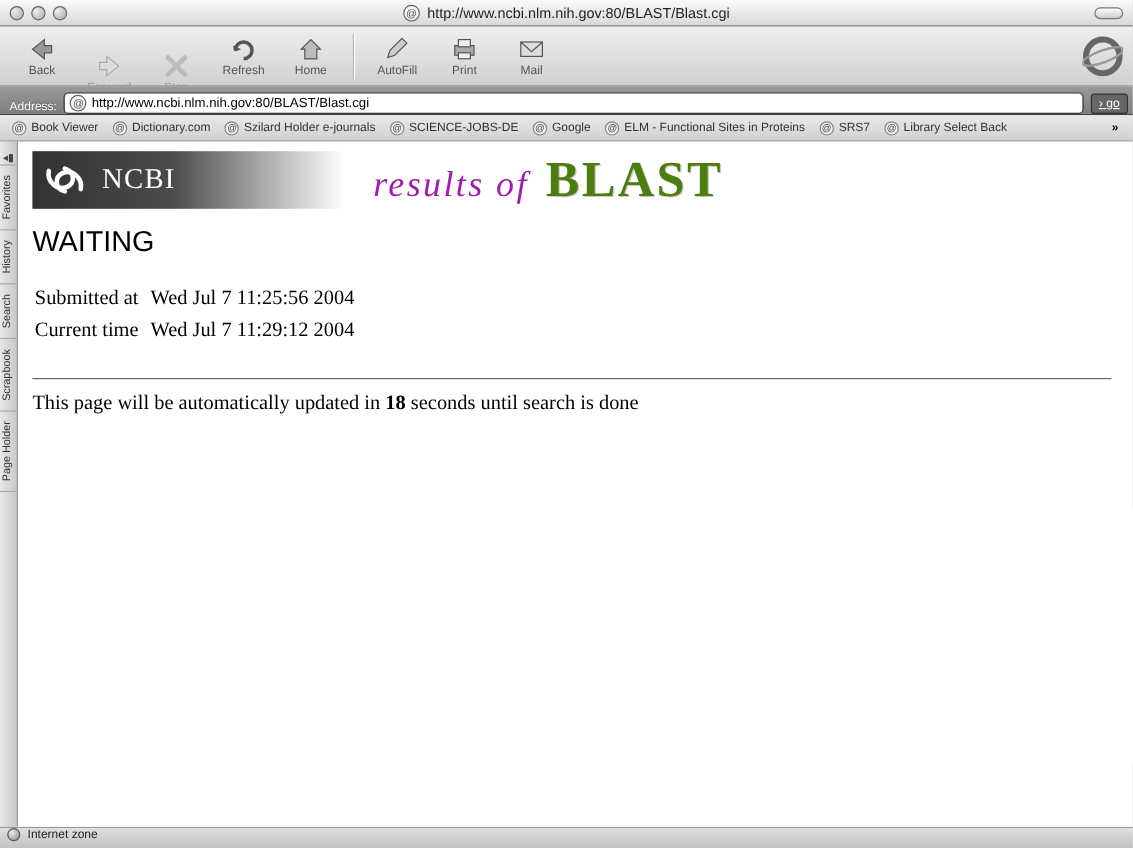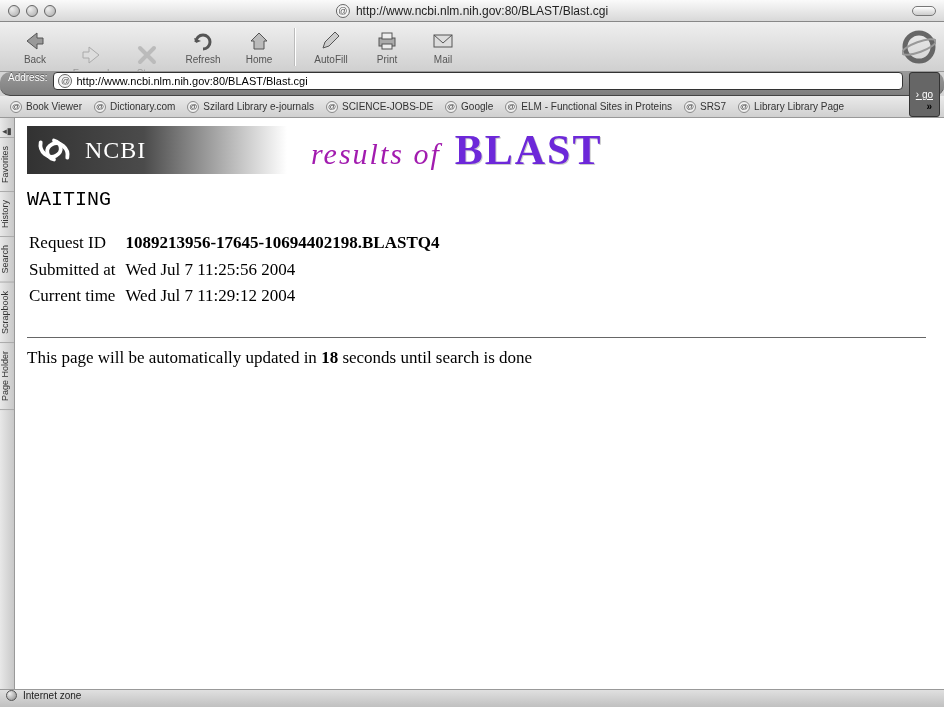--- a/index.html
+++ b/index.html
@@ -105,25 +105,24 @@
   margin-left: auto;
   width: 34px;
   height: 34px;
 }
 
 
 .addressbar {
   height: 24px;
   background: linear-gradient(to bottom, #9a9a9a, #7e7e7e);
   display: flex;
-  align-items: flex-start;
+  align-items: flex-end;
   padding: 0 4px 0 8px;
   border-bottom: 1px solid #444;
   gap: 6px;
-  border-radius: 10px;
 }
 .address-label {
   color: #fff;
   font-size: 10px;
   text-shadow: 0 -1px 0 rgba(0,0,0,0.4);
 }
 .address-field {
   flex: 1;
   height: 18px;
   background: #fff;
@@ -138,21 +137,21 @@
   flex: 1;
   border: none;
   outline: none;
   font-size: 11px;
   font-family: inherit;
 }
 .go-btn {
   color: #fff;
   font-size: 10px;
   background: #666;
-  padding: 16px 6px;
+  padding: 2px 6px;
   border-radius: 3px;
   border: 1px solid #333;
   text-decoration: underline;
 }
 
 
 .bookmarks {
   height: 22px;
   background: linear-gradient(to bottom, #eaeaea, #d0d0d0);
   border-bottom: 1px solid #999;
@@ -265,26 +264,26 @@
   font-style: italic;
   font-size: 30px;
   letter-spacing: 2px;
   color: #a21caf;
 }
 .blast-word {
   font-family: "Times New Roman", serif;
   font-weight: bold;
   font-size: 42px;
   letter-spacing: 2px;
-  color: #6d28d9;
+  color: #4d7c0f;
   text-shadow: 1px 1px 0 #ccc;
 }
 .waiting-heading {
-  font-size: 20px;
-  font-family: Liberation Mono, monospace;
+  font-size: 24px;
+  font-family: Liberation Sans, sans-serif;
   margin: 12px 0 18px 0;
 }
 .status-table {
   font-size: 17px;
   line-height: 1.45;
 }
 .status-table td { padding-right: 8px; vertical-align: top; }
 .status-table .label-cell { white-space: nowrap; }
 .status-table .bold { font-weight: bold; }
 .divider { border-top: 1px solid #666; margin: 26px 0 10px 0; }
@@ -421,41 +420,41 @@
   <div class="bookmark">
       <span class="at-icon">@</span>
       <span>Book Viewer</span>
     </div>
   <div class="bookmark">
       <span class="at-icon">@</span>
       <span>Dictionary.com</span>
     </div>
   <div class="bookmark">
       <span class="at-icon">@</span>
-      <span>Szilard Library e-journals</span>
+      <span>Szilard Holder e-journals</span>
     </div>
   <div class="bookmark">
       <span class="at-icon">@</span>
       <span>SCIENCE-JOBS-DE</span>
     </div>
   <div class="bookmark">
       <span class="at-icon">@</span>
       <span>Google</span>
     </div>
   <div class="bookmark">
       <span class="at-icon">@</span>
       <span>ELM - Functional Sites in Proteins</span>
     </div>
   <div class="bookmark">
       <span class="at-icon">@</span>
       <span>SRS7</span>
     </div>
   <div class="bookmark">
       <span class="at-icon">@</span>
-      <span>Library Library Page</span>
+      <span>Library Select Back</span>
     </div>
   <div class="bookmarks-overflow">»</div>
 </div>
 
 <div class="main-area">
   <div class="sidebar-tabs">
     <div class="collapse-handle">◂▮</div>
     <div class="side-tab">Favorites</div>
     <div class="side-tab">History</div>
     <div class="side-tab">Search</div>
@@ -475,24 +474,20 @@
       <div class="banner-right">
         <span class="results-of">results of</span>
         <span class="blast-word">BLAST</span>
       </div>
     </div>
 
     <div class="waiting-heading">WAITING</div>
 
     <table class="status-table">
       <tbody>
-          <tr>
-        <td class="label-cell">Request ID</td>
-        <td class="bold">1089213956-17645-10694402198.BLASTQ4</td>
-      </tr>
       <tr>
         <td class="label-cell">Submitted at</td>
         <td>Wed Jul 7 11:25:56 2004</td>
       </tr>
       <tr>
         <td class="label-cell">Current time</td>
         <td>Wed Jul 7 11:29:12 2004</td>
       </tr>
     </tbody>
       </table>

